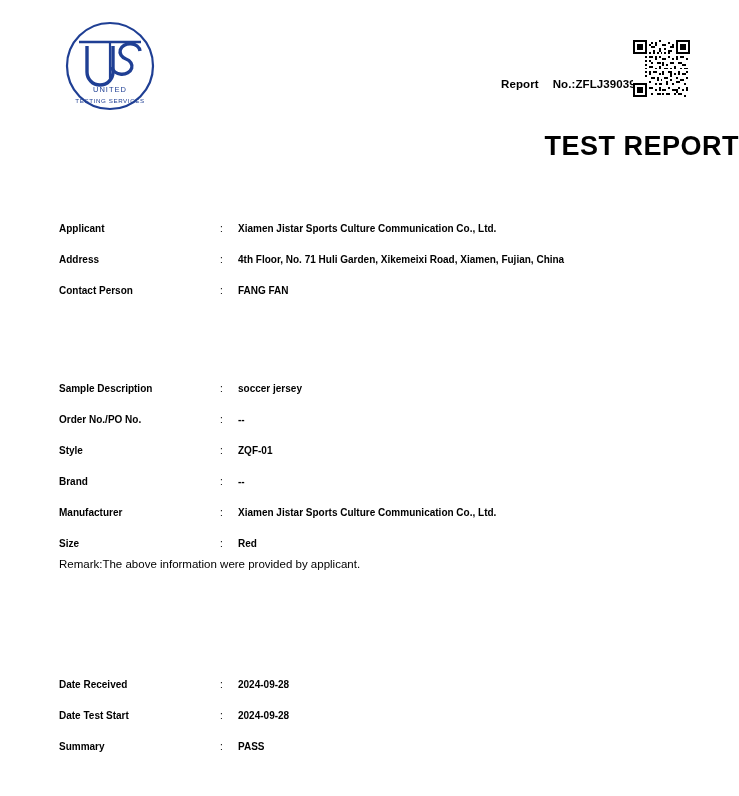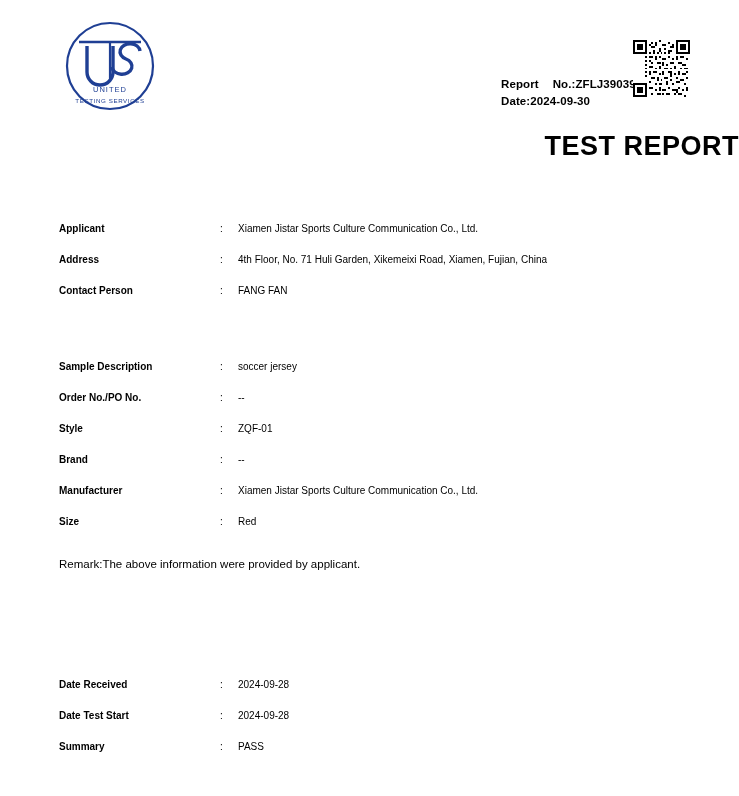--- a/index.html
+++ b/index.html
@@ -73,21 +73,21 @@
     letter-spacing: 0.5px;
   }
 
   
   .info-block {
     position: absolute;
     left: 59px;
     width: 620px;
   }
   #block-applicant { top: 213px; }
-  #block-sample    { top: 351px; }
+  #block-sample    { top: 373px; }
   #block-dates     { top: 669px; }
 
   .row {
     display: flex;
     align-items: center;
     height: 31px;
     font-size: 10px;
   }
   .row .key {
     width: 161px;
@@ -95,21 +95,21 @@
     color: #000;
     flex: 0 0 161px;
   }
   .row .colon {
     width: 18px;
     flex: 0 0 18px;
     font-weight: normal;
   }
   .row .val {
     flex: 1 1 auto;
-    font-weight: normal;
+    font-weight: bold;
     color: #000;
   }
 
   .remark {
     position: absolute;
     left: 59px;
     top: 558px;
     font-size: 11.5px;
     color: #000;
   }
@@ -136,21 +136,20 @@
 
         <text x="48" y="72" text-anchor="middle" font-family="Liberation Sans, sans-serif" font-size="7.5" fill="#1f3f94" letter-spacing="1">UNITED</text>
         <text x="48" y="83" text-anchor="middle" font-family="Liberation Sans, sans-serif" font-size="6.2" fill="#1f3f94" letter-spacing="0.6">TESTING SERVICES</text>
       </svg>
     </div>
 
     <div class="report-meta">
       <div class="line">
         <span class="label-no">Report</span><span class="spacer"></span><span>No.:ZFLJ39039050</span>
       </div>
-      <div class="line">Date:2024-09-30</div>
     </div>
 
     <div class="qr">
       <svg width="57" height="57" viewBox="0 0 29 29" shape-rendering="crispEdges" xmlns="http://www.w3.org/2000/svg">
         <rect width="29" height="29" fill="#ffffff"></rect>
         <g fill="#000000">
 
           <rect x="0" y="0" width="7" height="1"></rect>
             <rect x="0" y="6" width="7" height="1"></rect>
           <rect x="0" y="0" width="1" height="7"></rect>

